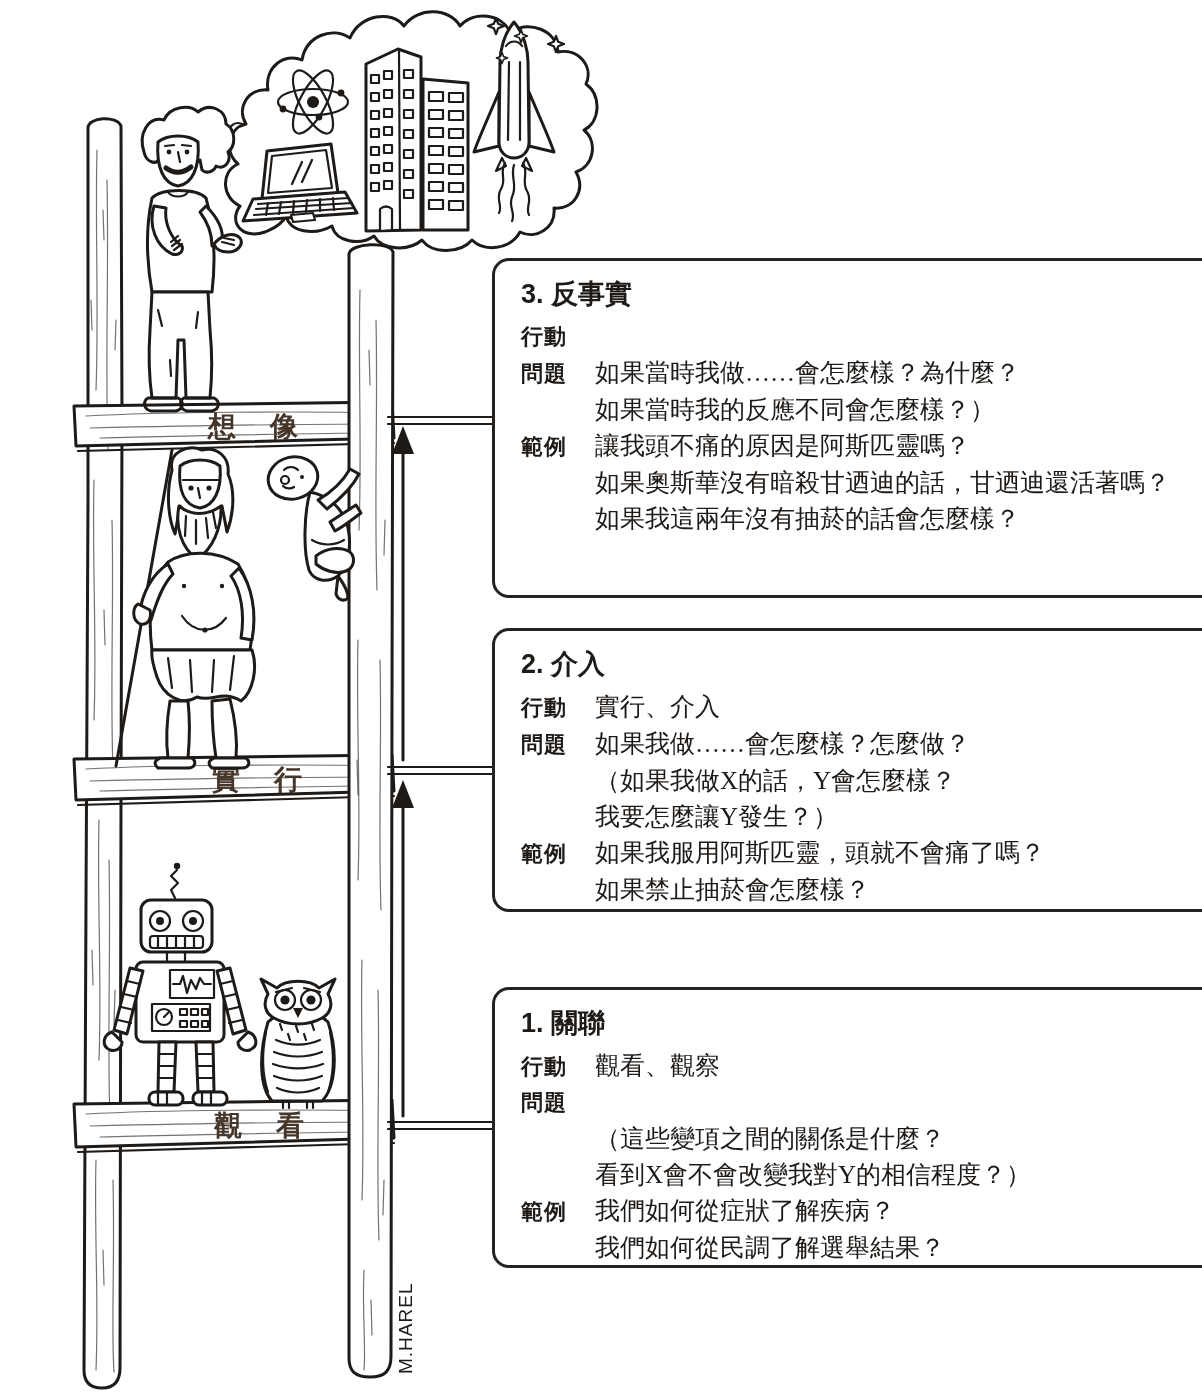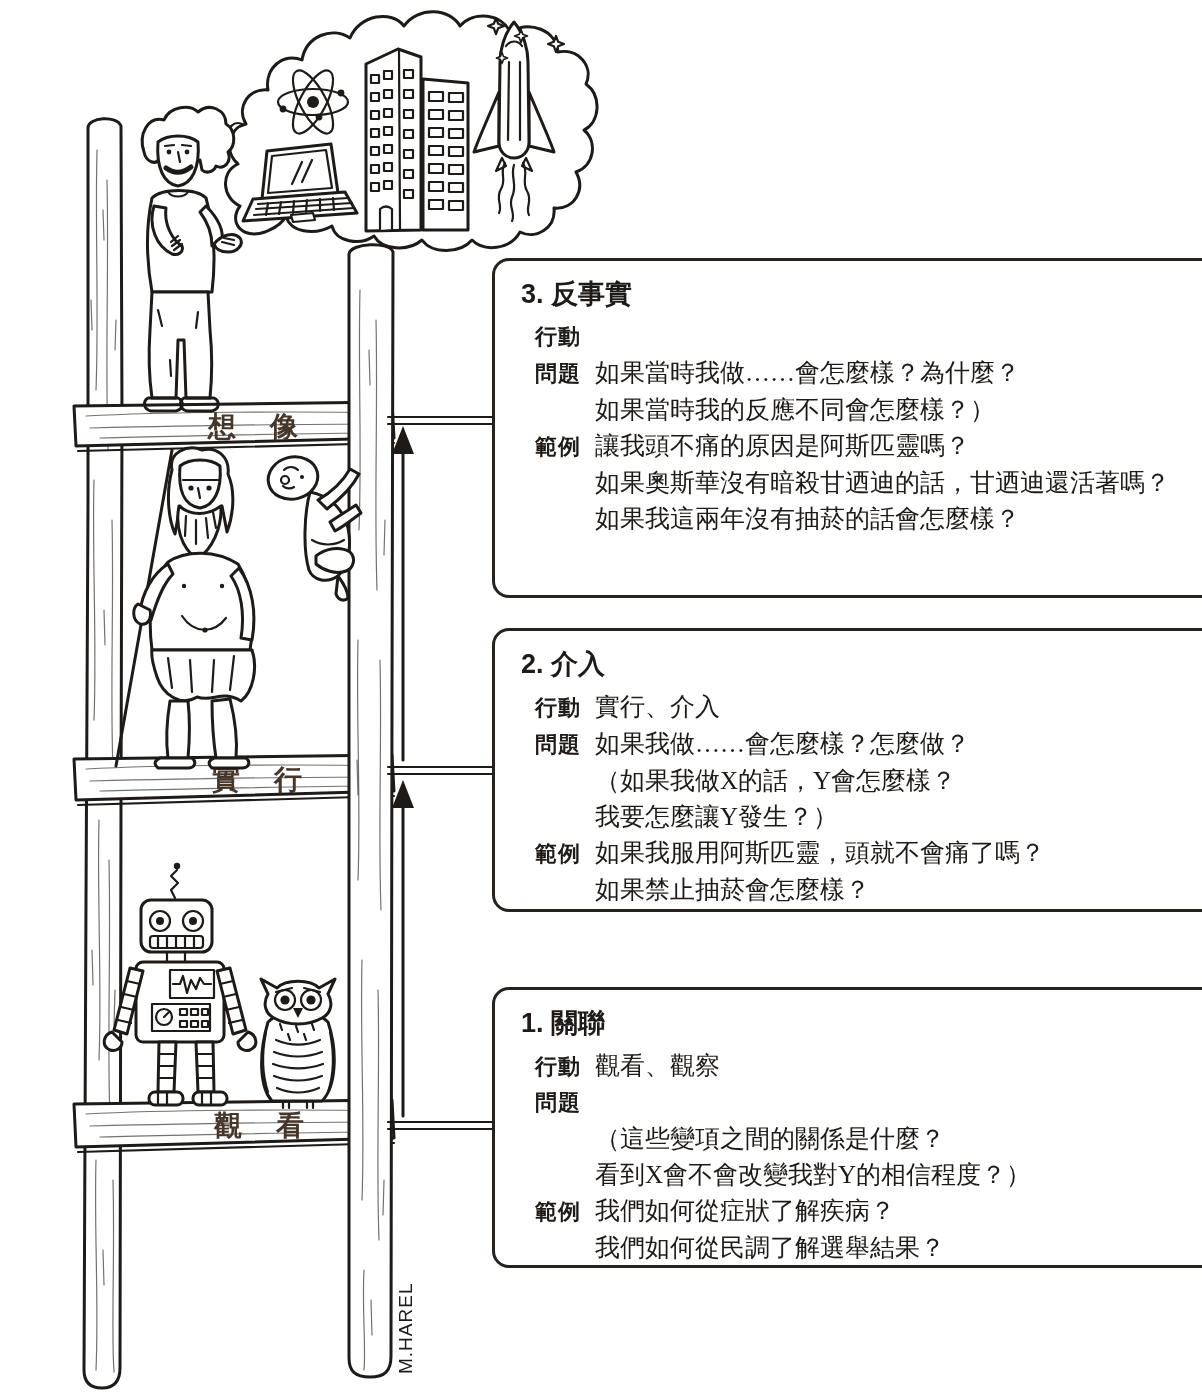--- a/index.html
+++ b/index.html
@@ -16,21 +16,21 @@
   .sig{font-family:"Liberation Sans","DejaVu Sans",sans-serif;font-size:19px;letter-spacing:1px;fill:#1d1a18;}
   .info-box{position:absolute;left:492px;width:784px;box-sizing:border-box;background:#ffffff;
             border:3px solid #26221f;border-radius:17px;padding:14px 18px 12px 26px;}
   .box-3{top:258px;height:340px;}
   .box-2{top:628px;height:284px;}
   .box-1{top:987px;height:281px;}
   .box-title{margin:0 0 6px 0;font-family:"Liberation Sans","DejaVu Sans",sans-serif;
              font-weight:700;font-size:27px;line-height:38px;color:#1e1a17;}
   .box-row{display:flex;align-items:baseline;font-size:25px;line-height:36px;}
   .row-label{flex:none;width:60px;margin-right:14px;font-family:"Liberation Sans","DejaVu Sans",sans-serif;
-             font-weight:700;font-size:22px;letter-spacing:1px;color:#1e1a17;text-align:right;}
+             font-weight:700;font-size:22px;letter-spacing:1px;color:#1e1a17;}
   .row-text{flex:1;white-space:nowrap;}
 </style>
 </head>
 <body>
 
 <div id="stage">
 
 <svg id="art" width="1202" height="1400" viewBox="0 0 1202 1400">
 
   <g>

